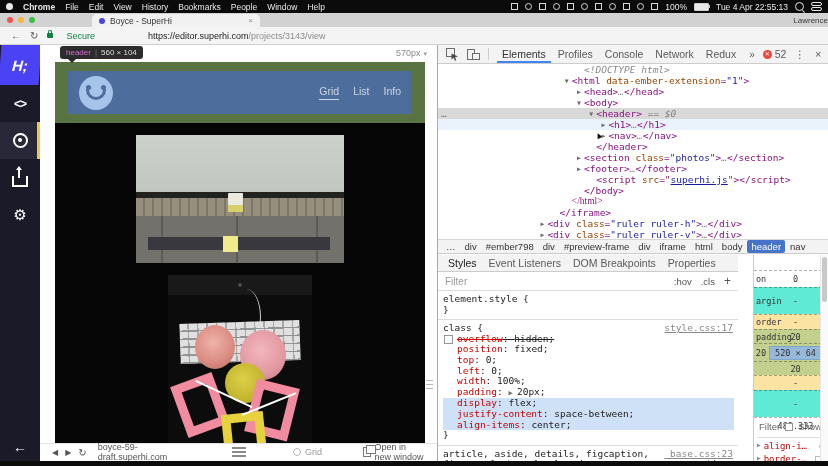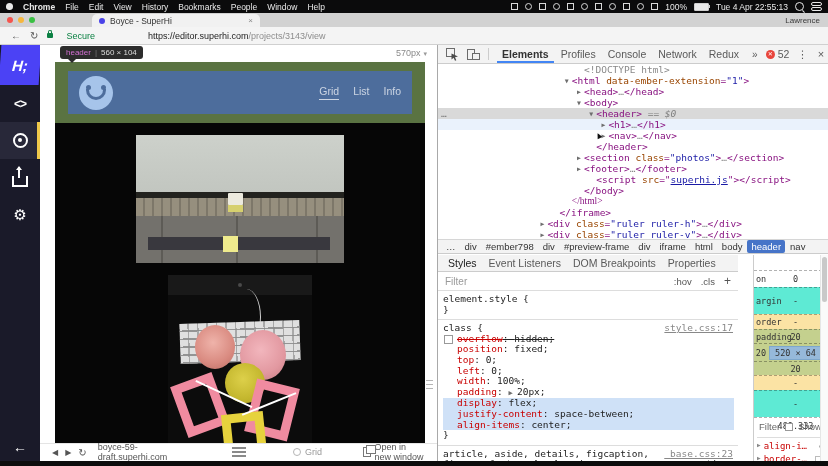--- a/index.html
+++ b/index.html
@@ -26,21 +26,21 @@
   #tabbar{position:absolute;left:0;top:13px;width:828px;height:14px;background:#d2d2d2;}
   .traffic{position:absolute;left:7px;top:4px;display:flex;gap:5px;}
   .tl{width:6px;height:6px;border-radius:50%;}
   .tl.r{background:#f5544d;} .tl.y{background:#f6b73e;} .tl.g{background:#3ac043;}
   .tab{position:absolute;left:92px;top:1px;width:168px;height:13px;background:#f1f1f1;
        border-radius:5px 5px 0 0;display:flex;align-items:center;gap:5px;padding:0 7px;box-sizing:border-box;
        font-size:8.5px;color:#333;}
   .fav{width:6px;height:6px;border-radius:50%;background:#4a43e8;flex:none;}
   .tab-title{overflow:hidden;white-space:nowrap;}
   .tab-x{margin-left:auto;color:#8b8b8b;font-size:8px;line-height:8px;}
-  #user-name{position:absolute;right:8px;top:3px;font-size:8px;color:#3a3a3a;}
+  #user-name{position:absolute;right:0;top:3px;font-size:8px;color:#3a3a3a;}
 
   
   #urlbar{position:absolute;left:0;top:27px;width:828px;height:18px;background:#f4f4f4;
           border-bottom:1px solid #d0d0d0;display:flex;align-items:center;padding:0 11px;gap:9px;
           box-sizing:border-box;font-size:9px;}
   .nav-gl{color:#555;font-size:10px;line-height:10px;}
   .lock{width:6px;height:5px;background:#0b8043;border-radius:1px;position:relative;margin-right:-5px;}
   .lock:before{content:"";position:absolute;left:1px;top:-3px;width:2px;height:3px;border:1px solid #0b8043;border-bottom:none;border-radius:2px 2px 0 0;}
   .secure{color:#0b8043;margin-left:9px;}
   .url-host{color:#1d1d1d;padding-left:44px;}
@@ -134,38 +134,38 @@
 
   
   #devtools{position:absolute;left:437px;top:45px;width:391px;height:416px;background:#fff;
             border-left:1px solid #a9a9a9;box-sizing:border-box;color:#5a5a5a;}
   .dt-toolbar{height:19px;background:#f3f3f3;border-bottom:1px solid #ccc;display:flex;align-items:center;
               padding:0 8px;gap:8px;box-sizing:border-box;font-size:10.5px;}
   .dt-ic{flex:none;display:flex;}
   .dt-sep{width:1px;height:12px;background:#ccc;flex:none;}
   .dt-tabs{display:flex;gap:2px;}
   .dt-tab{padding:0 5px;height:18px;line-height:18px;color:#5a5a5a;white-space:nowrap;}
-  .dt-tab.active{color:#333;box-shadow:inset 0 -2px 0 #4285f4;font-weight:bold;}
+  .dt-tab.active{color:#333;box-shadow:inset 0 -2px 0 #4285f4;}
   .dt-more{color:#5a5a5a;font-size:10px;}
   .err{display:flex;align-items:center;gap:3px;}
   .err-dot{width:9px;height:9px;border-radius:50%;background:#e8453c;color:#fff;font-size:6px;line-height:9px;text-align:center;}
   .dt-kebab{margin-left:auto;color:#5a5a5a;letter-spacing:0;}
   .dt-close{color:#5a5a5a;font-size:11px;margin-left:2px;}
 
   .dom-pane{position:absolute;left:0;top:19px;right:0;height:175px;overflow:hidden;
             font-family:"DejaVu Sans Mono",monospace;font-size:9.5px;line-height:11px;color:#222;}
   .dom-row{height:11px;white-space:nowrap;position:relative;}
   .dom-row.sel{background:#d9d9d9;}
   .dom-row.hov{background:#eaf2fc;}
   .gutter{position:absolute;left:3px;color:#777;}
   .arrow{display:inline-block;width:10px;margin-left:-10px;text-align:center;color:#6e6e6e;font-size:6.5px;vertical-align:1px;}
   .sg-tag{color:#881280;}
   .sg-attr{color:#994500;}
   .sg-val{color:#1a1aa6;}
-  .sg-doc{color:#8a8a8a;}
+  .sg-doc{color:#8a8a8a;font-style:italic;}
   .sg-meta{color:#7f7f7f;font-style:italic;}
   .sg-link{color:#1a1aa6;text-decoration:underline;}
   .mouse-cursor{position:absolute;left:158px;top:0px;color:#111;font-size:9px;display:inline-block;
                 transform:rotate(-28deg);text-shadow:0 0 1px #fff;}
 
   .crumbs{position:absolute;left:0;top:194px;right:0;height:15px;background:#f3f3f3;border-top:1px solid #d6d6d6;
           border-bottom:1px solid #ccc;display:flex;align-items:center;padding:0 4px;gap:1px;font-size:9.5px;color:#333;box-sizing:border-box;}
   .crumb{padding:1px 4px;white-space:nowrap;}
   .crumb.active{background:#4674c8;color:#fff;border-radius:2px;}
 

